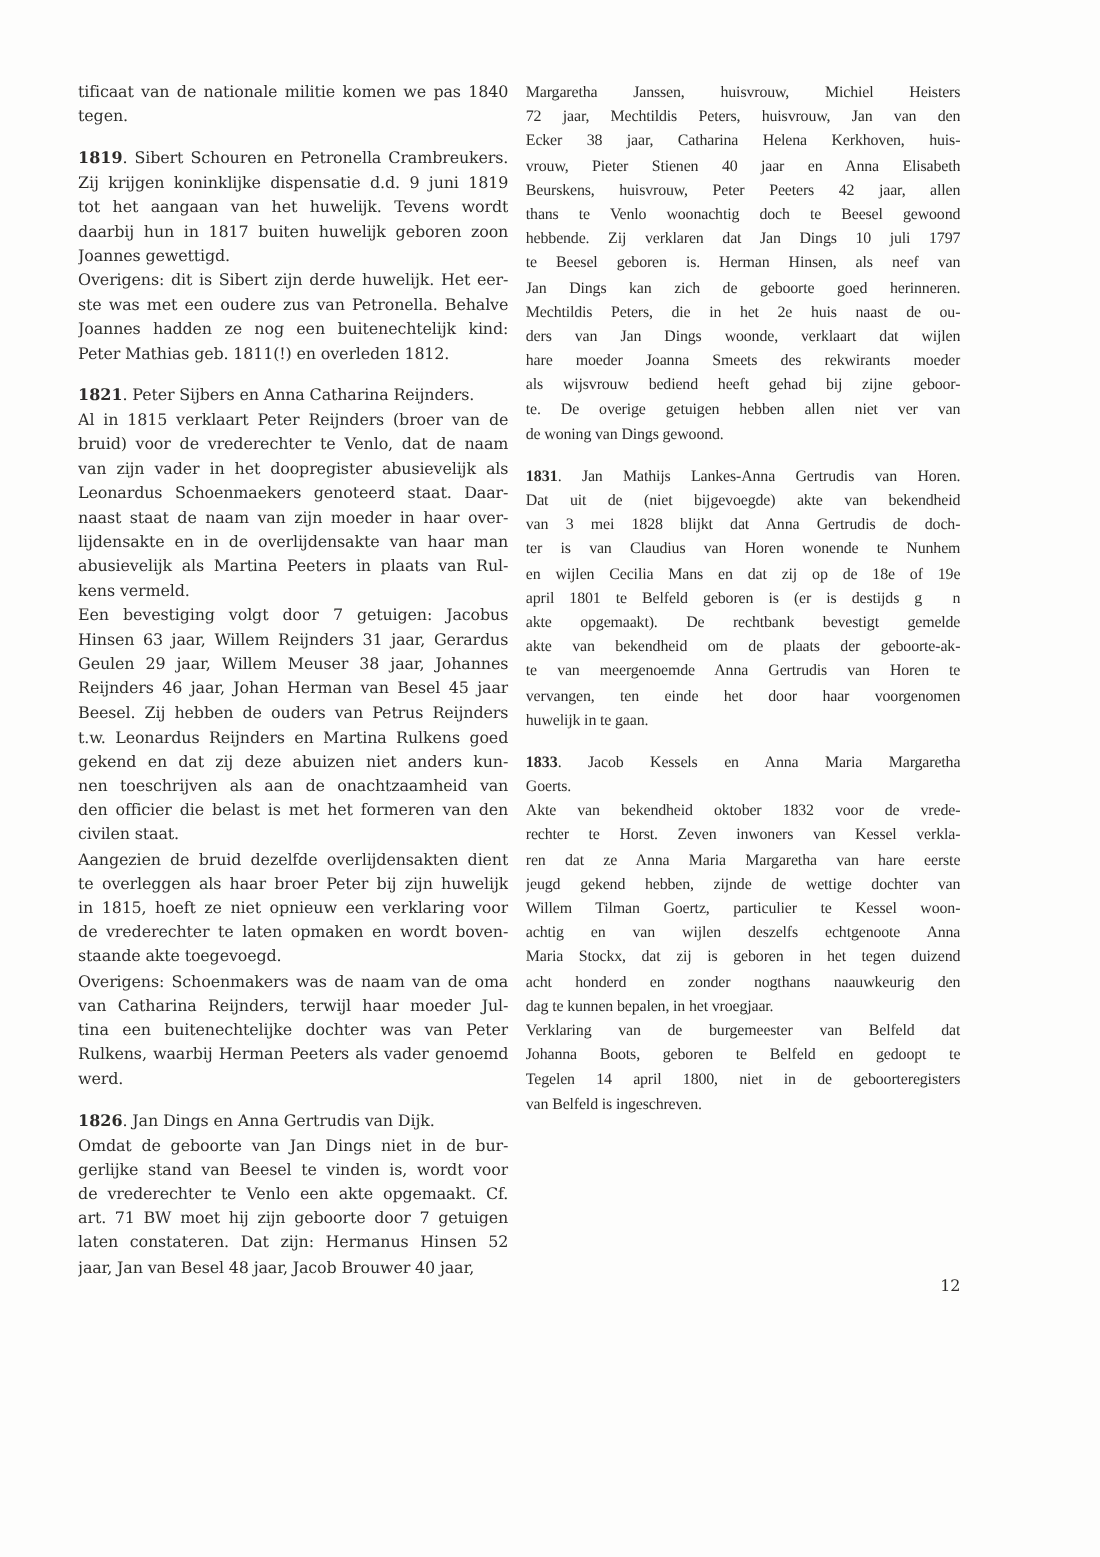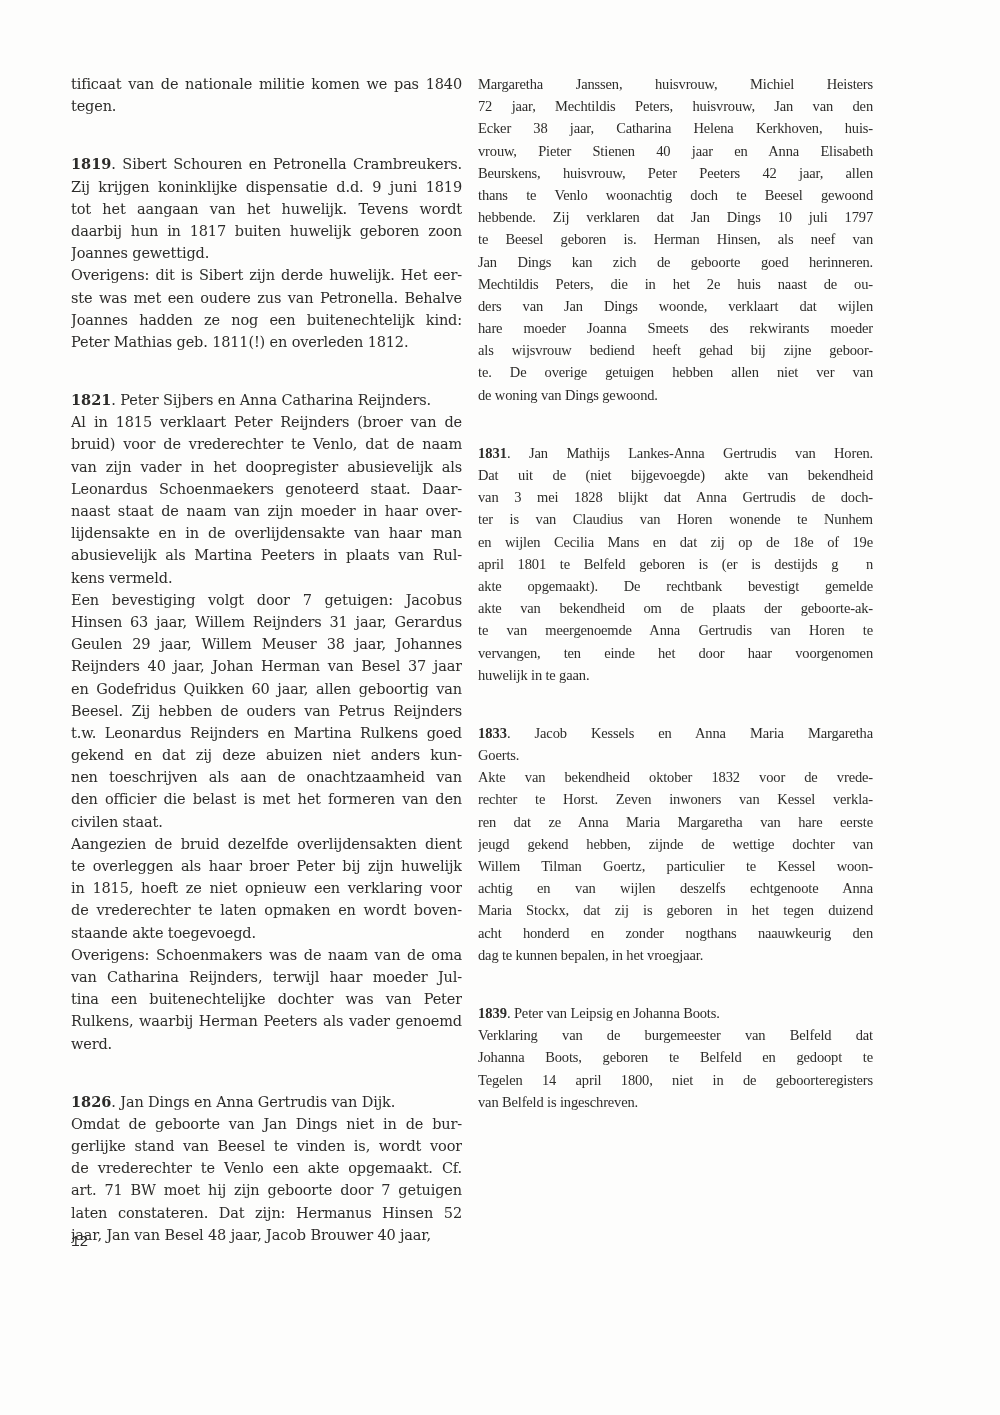--- a/index.html
+++ b/index.html
@@ -23,38 +23,37 @@
   .text-block{
     position:absolute;
     left:71px;
     top:73px;
     display:flex;
   }
   .col{display:block;}
   .col-left{width:391px;margin-right:16px;}
   .col-right{width:395px;font-family:Liberation Serif, serif;}
   .block{margin:0;}
-  .block.entry{margin-top:36px;}
+  .block.entry{margin-top:16px;}
   .ln{
     text-align:justify;
     text-align-last:justify;
     height:22.2px;
     overflow:hidden;
   }
   .ln.last{
     text-align-last:left;
   }
   .year{font-weight:bold;letter-spacing:0;}
   .footer{
     position:absolute;
     left:71px;
-    top:1231px;
+    top:1159px;
     width:802px;
-    text-align:left;
-    font-family:Liberation Mono, monospace;
+    text-align:right;
   }
 </style>
 </head>
 <body>
 
 <div class="sheet">
   <div class="text-block">
     <div class="col col-left">
         <div class="block">
           <div class="ln">tificaat van de nationale militie komen we pas 1840</div>
@@ -83,22 +82,21 @@
           <div class="ln">Leonardus Schoenmaekers genoteerd staat. Daar-</div>
           <div class="ln">naast staat de naam van zijn moeder in haar over-</div>
           <div class="ln">lijdensakte en in de overlijdensakte van haar man</div>
           <div class="ln">abusievelijk als Martina Peeters in plaats van Rul-</div>
           <div class="ln last">kens vermeld.</div>
         </div>
         <div class="block">
           <div class="ln">Een bevestiging volgt door 7 getuigen: Jacobus</div>
           <div class="ln">Hinsen 63 jaar, Willem Reijnders 31 jaar, Gerardus</div>
           <div class="ln">Geulen 29 jaar, Willem Meuser 38 jaar, Johannes</div>
-          <div class="ln">Reijnders 40 jaar, Johan Herman van Besel 37 jaar</div>
-          <div class="ln">en Godefridus Quikken 60 jaar, allen geboortig van</div>
+          <div class="ln">Reijnders 46 jaar, Johan Herman van Besel 45 jaar</div>
           <div class="ln">Beesel. Zij hebben de ouders van Petrus Reijnders</div>
           <div class="ln">t.w. Leonardus Reijnders en Martina Rulkens goed</div>
           <div class="ln">gekend en dat zij deze abuizen niet anders kun-</div>
           <div class="ln">nen toeschrijven als aan de onachtzaamheid van</div>
           <div class="ln">den officier die belast is met het formeren van den</div>
           <div class="ln last">civilen staat.</div>
         </div>
         <div class="block">
           <div class="ln">Aangezien de bruid dezelfde overlijdensakten dient</div>
           <div class="ln">te overleggen als haar broer Peter bij zijn huwelijk</div>
@@ -164,23 +162,20 @@
           <div class="ln">Akte van bekendheid oktober 1832 voor de vrede-</div>
           <div class="ln">rechter te Horst. Zeven inwoners van Kessel verkla-</div>
           <div class="ln">ren dat ze Anna Maria Margaretha van hare eerste</div>
           <div class="ln">jeugd gekend hebben, zijnde de wettige dochter van</div>
           <div class="ln">Willem Tilman Goertz, particulier te Kessel woon-</div>
           <div class="ln">achtig en van wijlen deszelfs echtgenoote Anna</div>
           <div class="ln">Maria Stockx, dat zij is geboren in het tegen duizend</div>
           <div class="ln">acht honderd en zonder nogthans naauwkeurig den</div>
           <div class="ln last">dag te kunnen bepalen, in het vroegjaar.</div>
         </div>
-        <div class="block entry">
-          <div class="ln last"><strong class="year">1839</strong>. Peter van Leipsig en Johanna Boots.</div>
-        </div>
         <div class="block">
           <div class="ln">Verklaring van de burgemeester van Belfeld dat</div>
           <div class="ln">Johanna Boots, geboren te Belfeld en gedoopt te</div>
           <div class="ln">Tegelen 14 april 1800, niet in de geboorteregisters</div>
           <div class="ln last">van Belfeld is ingeschreven.</div>
         </div>
       </div>
   </div>
   <div class="footer">
     <span>12</span>

